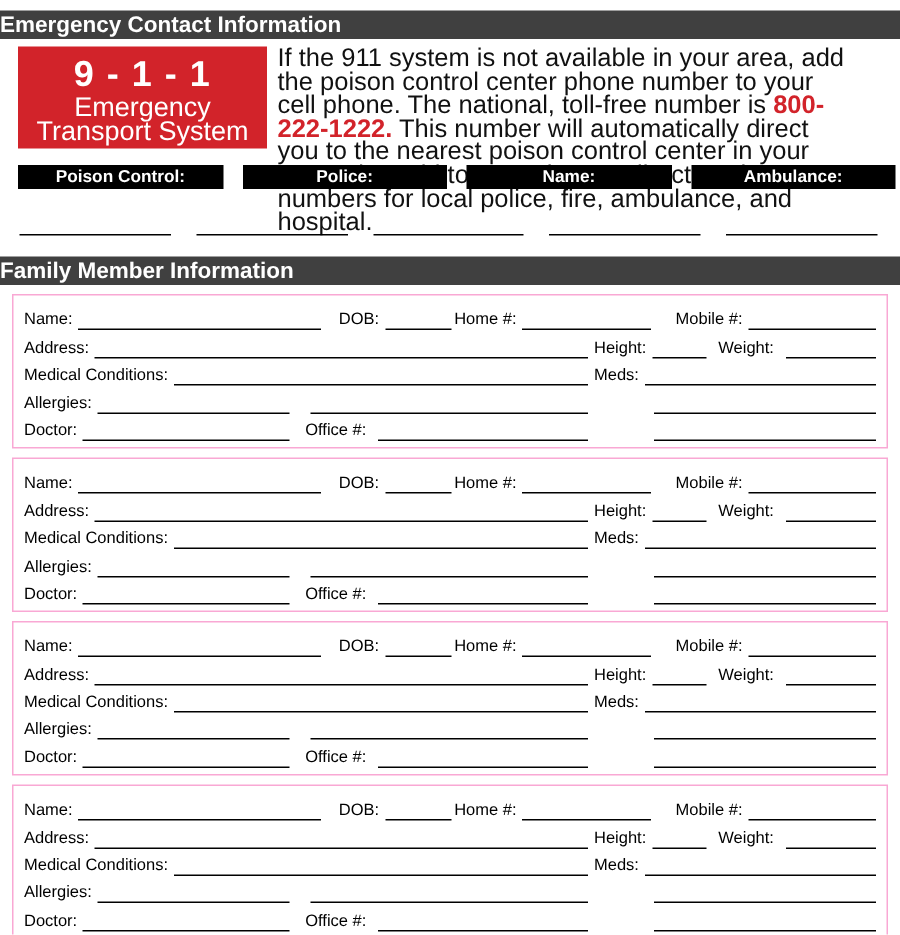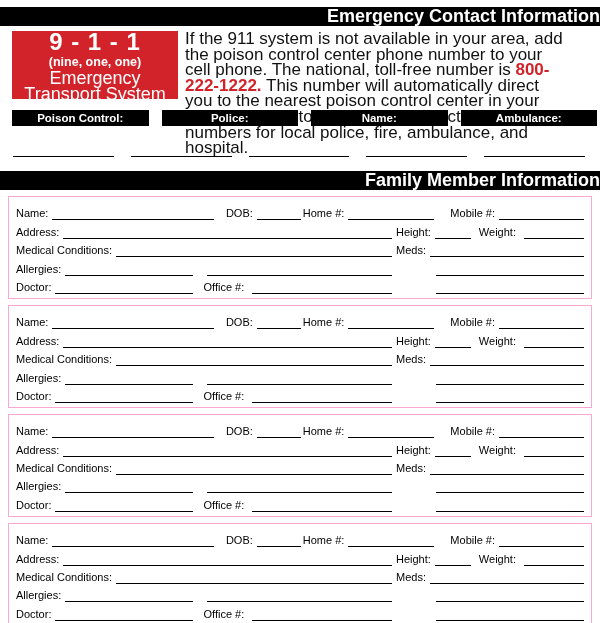--- a/index.html
+++ b/index.html
@@ -5,23 +5,23 @@
   * { margin: 0; padding: 0; box-sizing: border-box; }
   html, body { background: #fff; }
   body {
     width: 600px; height: 623px;
     overflow: hidden;
     font-family: "Liberation Sans", sans-serif;
     color: #000;
     position: relative;
   }
   .black-bar {
-    background: #000000; color: #fff;
-    font-weight: bold; text-align: right;
-    font-size: 18px; height: 19px; line-height: 19px;
+    background: #404040; color: #fff;
+    font-weight: bold; text-align: left;
+    font-size: 15px; height: 19px; line-height: 19px;
     width: 100%;
   }
   .top-bar { margin-top: 7px; }
   .family-bar { margin-top: 14px; }
 
   
   .intro {
     display: flex;
     margin: 5px 8px 0 12px;
     height: 78px;
@@ -86,21 +86,20 @@
 </head>
 <body>
 
 <div class="black-bar top-bar">
   <span>Emergency Contact Information</span>
 </div>
 
 <div class="intro">
   <div class="red-box">
     <div class="num">9 - 1 - 1</div>
-    <div class="words">(nine, one, one)</div>
     <div class="sub">Emergency Transport System</div>
   </div>
   <div class="intro-text"><span>If the 911 system is not available in your area, add the poison control center phone number to your cell phone. The national, toll-free number is </span><span class="phone">800-222-1222.</span><span> This number will automatically direct you to the nearest poison control center in your area. Also add to your phone’s directory the numbers for local police, fire, ambulance, and hospital.</span></div>
 </div>
 
 <div class="contact-bars">
   <div class="cbar">Poison Control:</div>
   <div class="cbar">Police:</div>
   <div class="cbar">Name:</div>
   <div class="cbar">Ambulance:</div>

